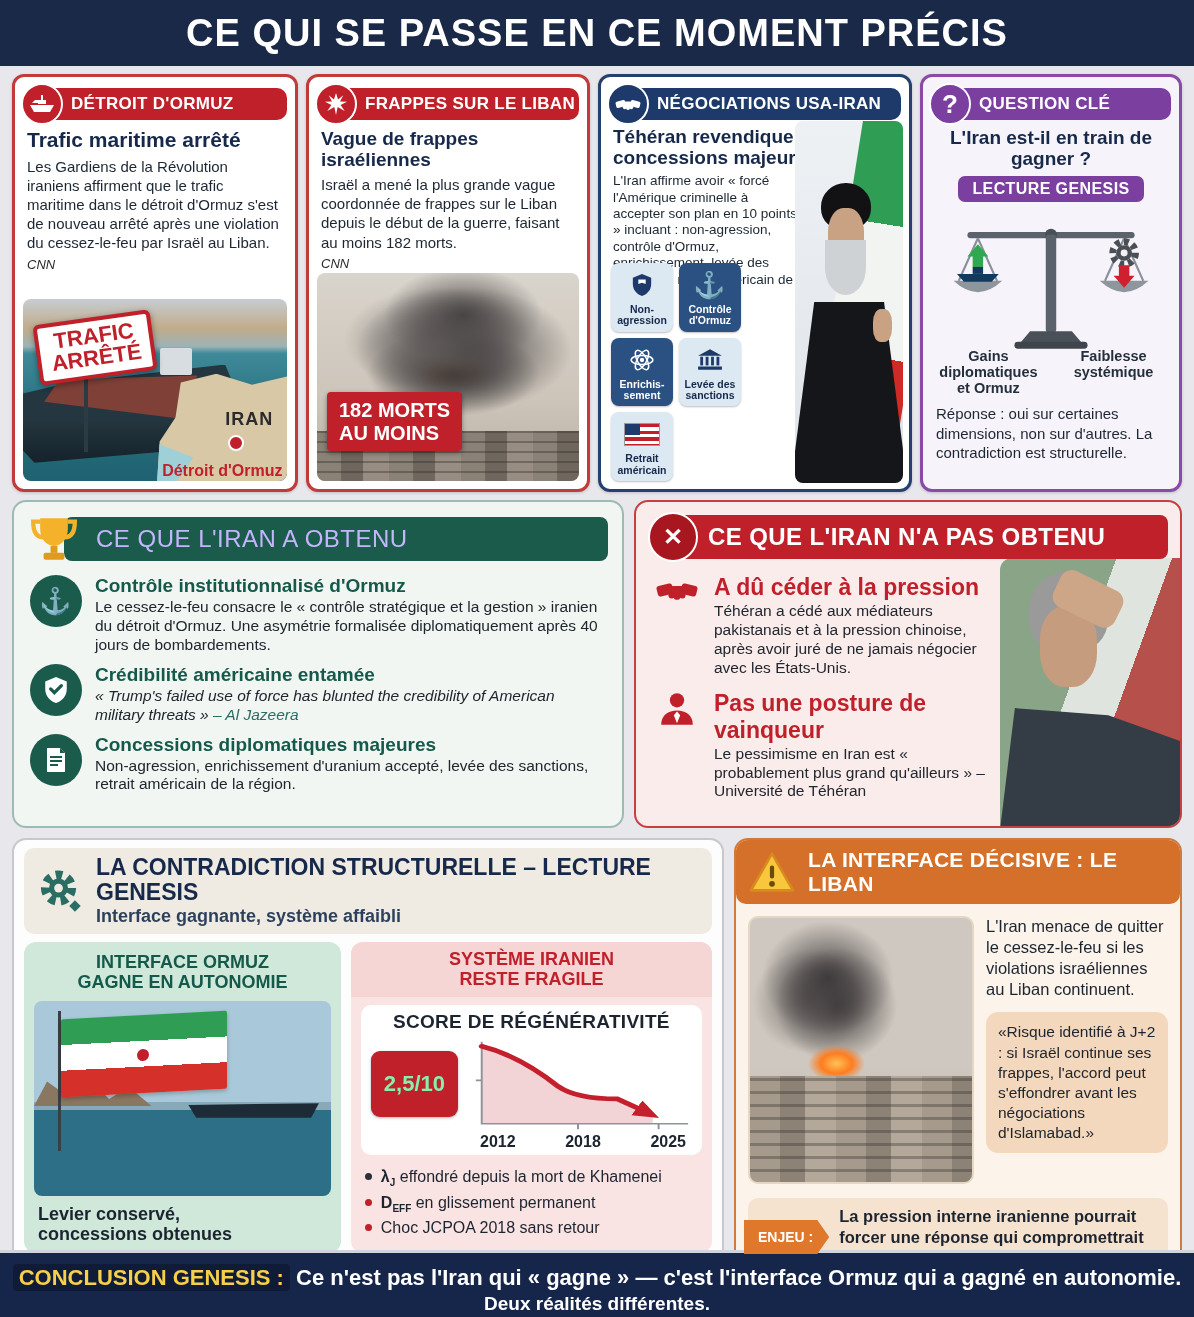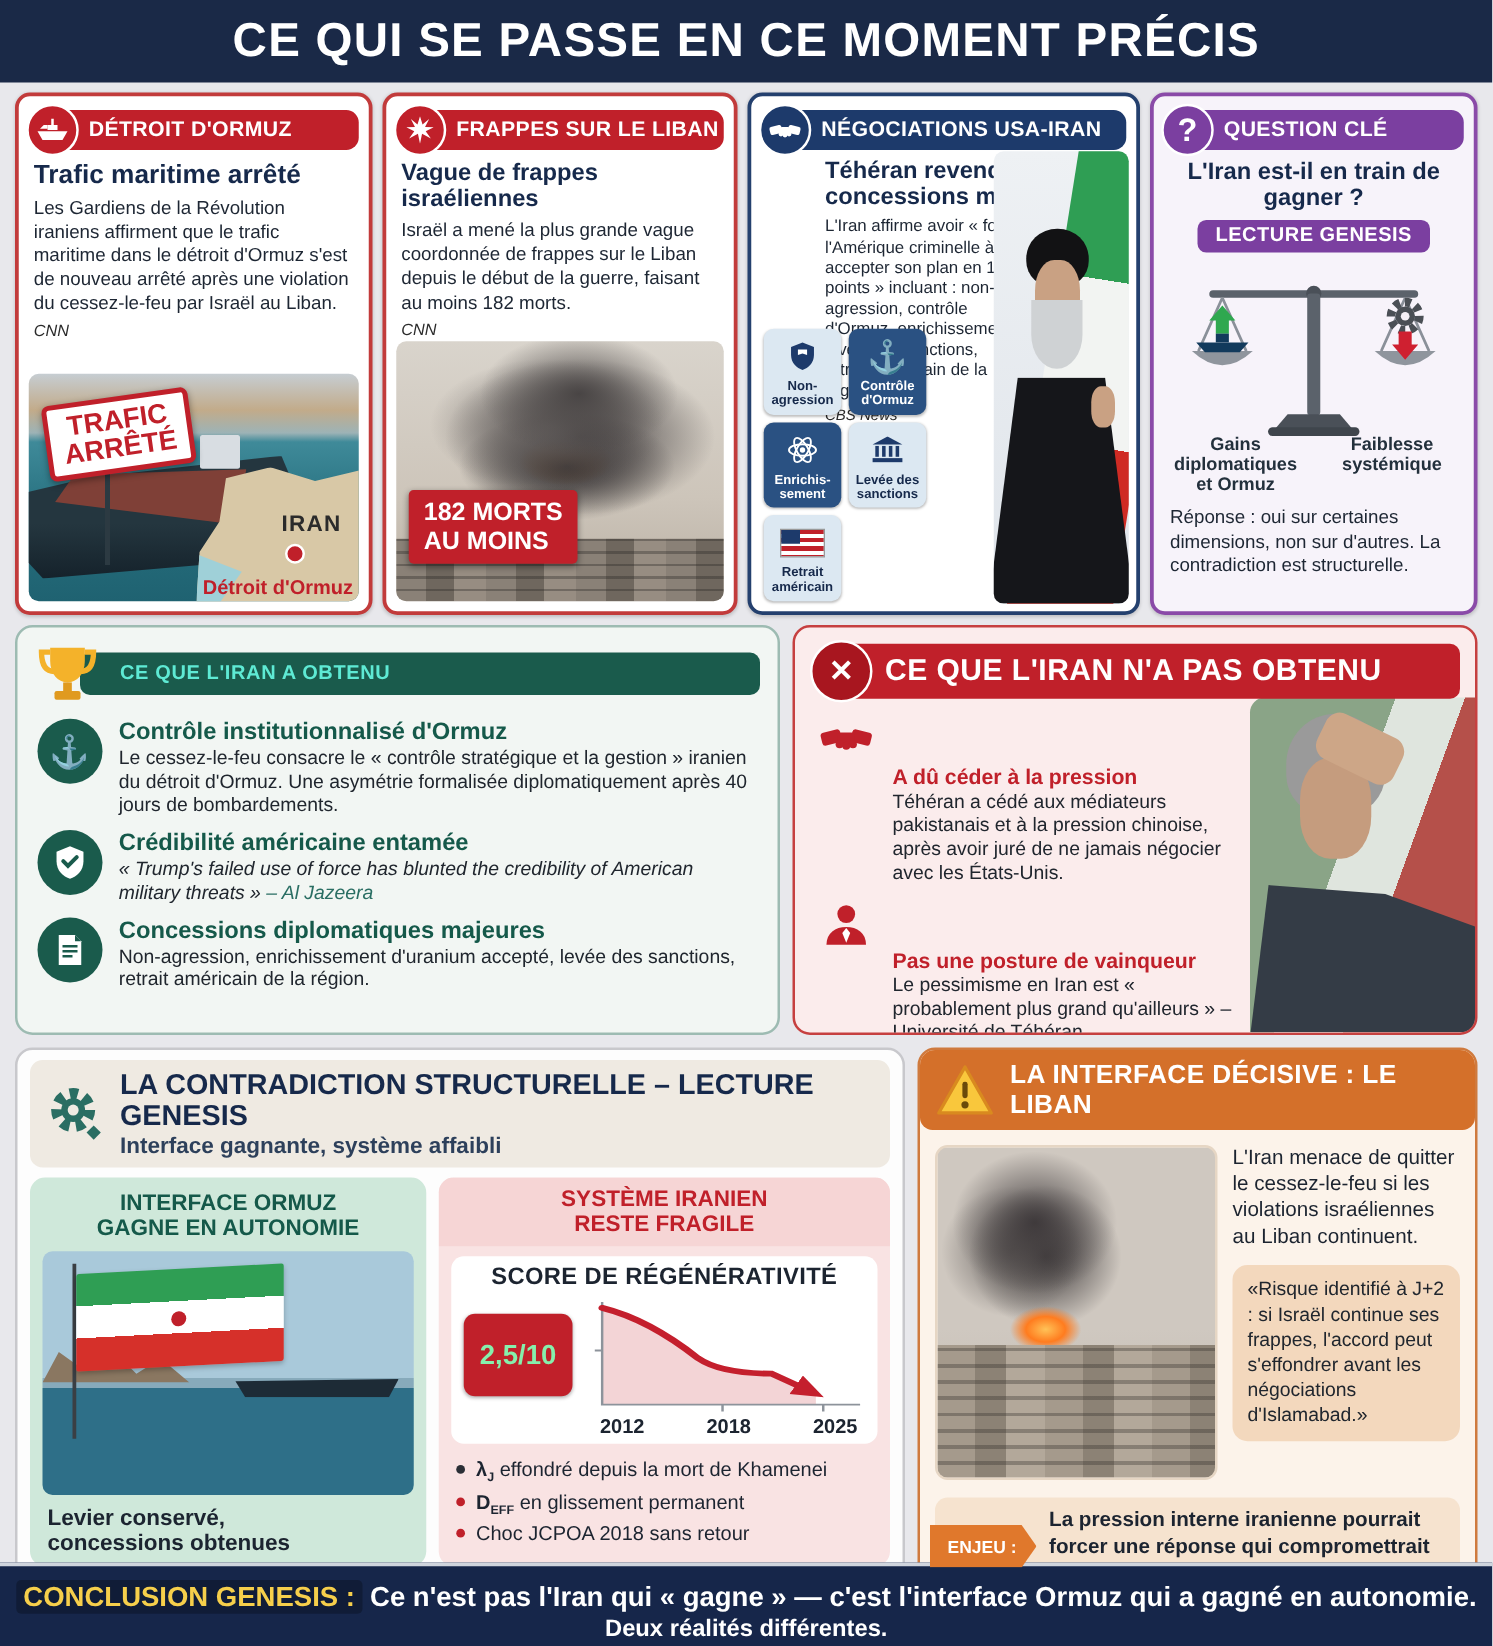--- a/index.html
+++ b/index.html
@@ -4,21 +4,21 @@
 <style>
   html,body{margin:0;padding:0;background:#e8e8ec;}
   .page{width:1194px;height:1317px;background:#e8e8ec;font-family:"Liberation Sans",sans-serif;
         position:relative;display:flex;flex-direction:column;overflow:hidden;}
   
   .topbar{height:66px;background:#1a2947;display:flex;align-items:center;justify-content:center;flex:none;}
   .topbar .t{color:#fff;font-size:38px;font-weight:bold;letter-spacing:1px;}
   
   .row1{display:grid;grid-template-columns:286px 284px 314px 262px;gap:8px;padding:8px 12px 0 12px;height:418px;flex:none;}
   .card{position:relative;background:#fff;border-radius:12px;border:3px solid #c23b3b;box-shadow:0 1px 3px rgba(0,0,0,.18);overflow:hidden;}
-  .card.navy{border-color:#24406e;padding-left:47px;}
+  .card.navy{border-color:#24406e;}
   .card.purple{border-color:#8a4aa8;background:#f7f3fa;}
   .badge{position:absolute;top:6px;left:6px;right:8px;display:flex;align-items:center;z-index:6;}
   .badge .circ{width:42px;height:42px;border-radius:50%;display:flex;align-items:center;justify-content:center;
                z-index:2;border:2px solid #fff;box-sizing:border-box;flex:none;}
   .badge .pill{flex:1;height:32px;border-radius:6px 10px 10px 6px;display:flex;align-items:center;
                padding-left:32px;margin-left:-24px;color:#fff;font-weight:bold;font-size:17px;letter-spacing:.3px;}
   .red-c{background:#c0202a;} .navy-c{background:#1d3a6b;} .purple-c{background:#7b3fa0;}
   .c-title{font-size:21px;font-weight:bold;color:#16294b;margin:52px 12px 5px;line-height:1.08;}
   .c-body{font-size:15px;color:#1d2633;margin:0 12px;line-height:1.28;}
   .c-src{font-size:13px;font-style:italic;color:#2b2b2b;margin:4px 12px;}
@@ -87,38 +87,38 @@
   .scale-wrap{display:flex;justify-content:center;margin-top:2px;}
   .scale-svg{width:236px;height:148px;}
   .q-labels{display:flex;justify-content:space-between;padding:0 10px;margin-top:-6px;}
   .q-labels span{width:47%;text-align:center;font-size:14.5px;font-weight:bold;color:#23303c;line-height:1.12;}
   .q-answer{margin:8px 13px 0;font-size:15px;color:#1d2633;line-height:1.3;}
   
   .row2{display:grid;grid-template-columns:612px 548px;gap:10px;padding:8px 12px 0 12px;height:328px;flex:none;}
   .p5{background:#f2f6f3;border:2px solid #9dbbb2;border-radius:14px;position:relative;}
   .p5-head{display:flex;align-items:center;margin:10px 14px 4px;}
   .p5-head .trophy{width:52px;height:54px;margin-right:-16px;z-index:2;flex:none;}
-  .p5-bar{flex:1;background:#1a5b4c;border-radius:8px;color:#5eead4;font-weight:bold;font-size:16px;
+  .p5-bar{flex:1;background:#1a5b4c;border-radius:8px;color:#c4b5fd;font-weight:normal;font-size:24px;
           padding:8px 0 8px 32px;letter-spacing:.5px;}
   .p5-item{display:flex;gap:13px;margin:9px 16px 0;align-items:flex-start;}
   .p5-ico{width:52px;height:52px;border-radius:50%;background:#1a5b4c;color:#fff;display:flex;
           align-items:center;justify-content:center;flex:none;}
   .p5-t{font-size:19px;font-weight:bold;color:#15594a;margin-bottom:1px;}
   .p5-b{font-size:15.5px;color:#20262e;line-height:1.22;}
   .p5-b.it{font-style:italic;}
   .src-teal{color:#2a6e63;}
   .p6{background:#fbecec;border:2px solid #c64040;border-radius:14px;position:relative;overflow:hidden;}
   .p6-head{display:flex;align-items:center;margin:10px 12px 6px;position:relative;z-index:6;}
   .p6-x{width:46px;height:46px;border-radius:50%;background:#a8161f;border:2px solid #fff;color:#fff;
         display:flex;align-items:center;justify-content:center;font-size:24px;font-weight:bold;z-index:2;flex:none;}
   .p6-bar{flex:1;background:#c0202a;border-radius:8px;color:#fff;font-weight:bold;font-size:24px;
           padding:8px 0 8px 34px;margin-left:-24px;letter-spacing:.4px;}
   .p6-item{display:flex;gap:12px;margin:12px 16px 0;width:63%;align-items:flex-start;position:relative;z-index:5;}
   .p6-ico{width:50px;flex:none;color:#c0202a;display:flex;justify-content:center;}
-  .p6-t{font-size:17px;font-weight:bold;color:#c0202a;margin-bottom:1px;margin-top:38px;}
+  .p6-t{font-size:23px;font-weight:bold;color:#c0202a;margin-bottom:1px;}
   .p6-b{font-size:15.5px;color:#20262e;line-height:1.22;}
   .p6-photo{position:absolute;right:0;top:56px;bottom:0;width:33%;border-top-left-radius:12px;overflow:hidden;
             background:linear-gradient(110deg,#8aa487 0 42%,#dfe5de 42% 62%,#b5504a 62% 100%);}
   .pen-hair{position:absolute;left:16%;top:5%;width:44%;height:30%;background:#9a9a9a;border-radius:50% 50% 40% 40%;}
   .pen-face{position:absolute;left:22%;top:18%;width:32%;height:30%;background:#c59c7e;border-radius:42%;}
   .pen-hand{position:absolute;left:30%;top:8%;width:38%;height:15%;background:#cda687;border-radius:12px;transform:rotate(26deg);}
   .pen-suit{position:absolute;left:0;bottom:0;width:100%;height:44%;background:#343c46;clip-path:polygon(8% 0,60% 6%,100% 28%,100% 100%,0 100%);}
   
   .row3{display:grid;grid-template-columns:712px 448px;gap:10px;padding:10px 12px 0 12px;height:412px;flex:none;}
   .p7{background:#fdfdfd;border:2px solid #c8c8cc;border-radius:14px;padding:8px 10px;display:flex;flex-direction:column;gap:8px;box-sizing:border-box;}

